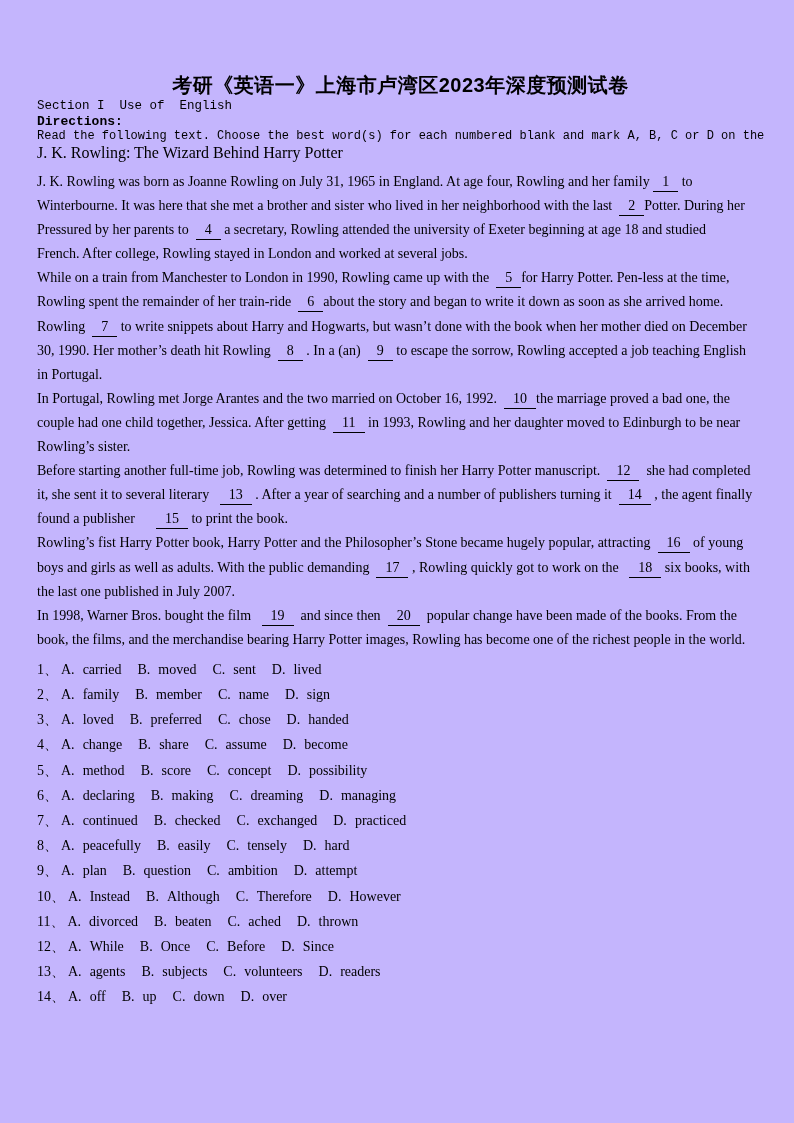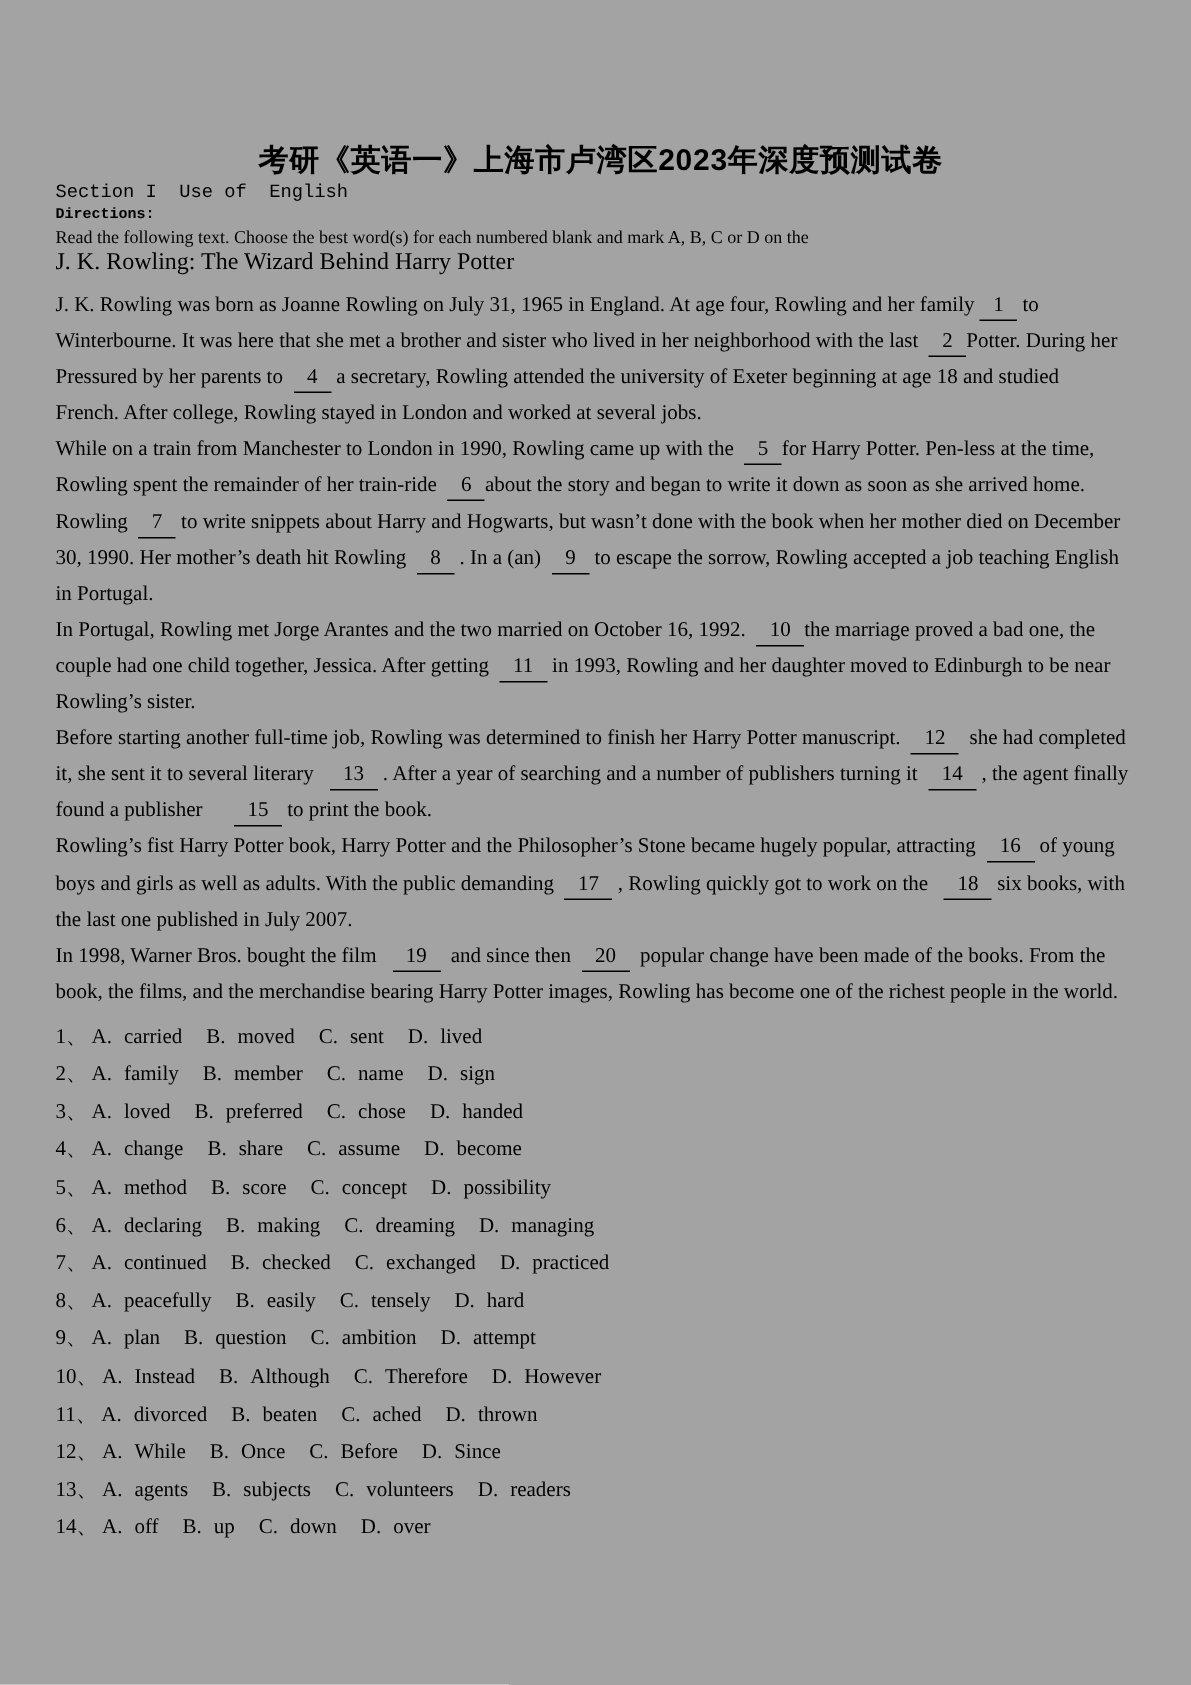--- a/index.html
+++ b/index.html
@@ -11,48 +11,48 @@
   body {
     width: 794px;
     height: 1123px;
     overflow: hidden;
     font-family: "Liberation Serif", serif;
   }
   .page {
     box-sizing: border-box;
     width: 794px;
     height: 1123px;
-    padding: 94px 30px 0 37px;
-    background: #a3a3a3;
+    padding: 72px 30px 0 37px;
+    background: #c4b5fd;
   }
   .doc-title {
     text-align: center;
     font-family: "Liberation Sans", sans-serif;
     font-weight: 700;
     font-size: 20px;
     line-height: 26px;
     white-space: pre;
     letter-spacing: 0.5px;
   }
   .section-heading {
     text-align: left;
     font-family: "Liberation Mono", "DejaVu Sans Mono", monospace;
     font-size: 12.5px;
     line-height: 16px;
     white-space: pre;
   }
   .directions-label {
     font-family: "Liberation Mono", "DejaVu Sans Mono", monospace;
     font-weight: 700;
-    font-size: 10px;
+    font-size: 13px;
     line-height: 15px;
     white-space: pre;
   }
   .directions-line {
-    font-family: Liberation Serif, serif;
+    font-family: Liberation Mono, monospace;
     font-size: 12px;
     line-height: 15px;
     white-space: pre;
   }
   .article-title {
     font-family: "Liberation Serif", serif;
     font-size: 16px;
     line-height: 17px;
     white-space: pre;
   }

